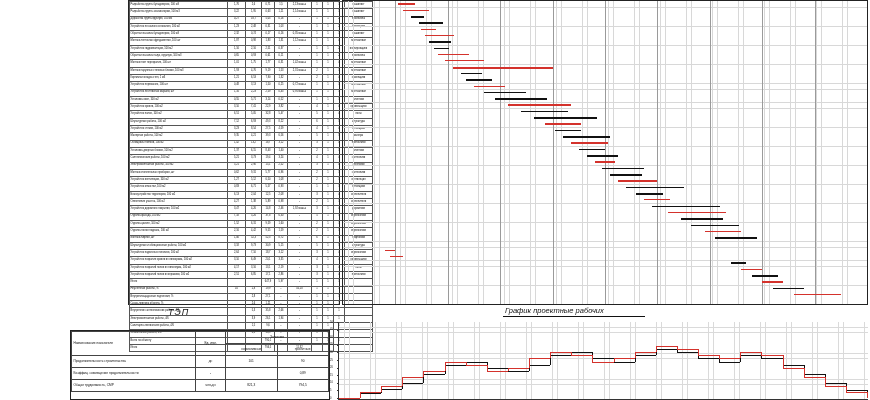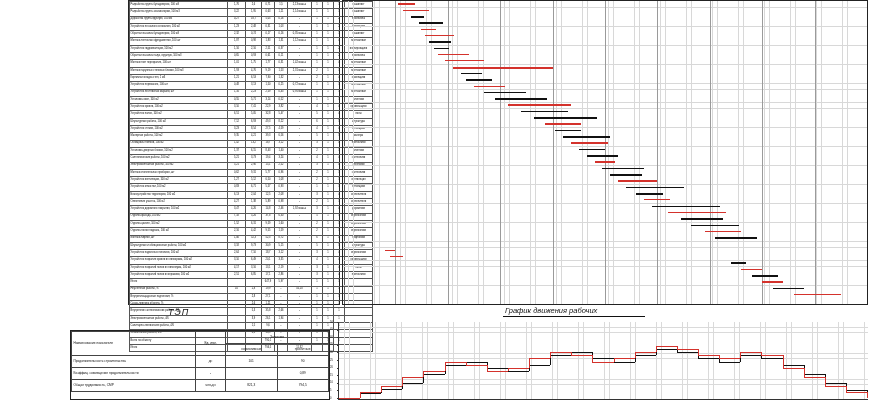--- a/index.html
+++ b/index.html
@@ -697,21 +697,21 @@
       <div class="bar red" style="left: 47.16px; width: 13.1px; top: 255.16px;"></div>
       <div class="bar" style="left: 387.76px; width: 15.72px; top: 261.48px;"></div>
       <div class="bar red" style="left: 398.24px; width: 20.96px; top: 267.8px;"></div>
       <div class="bar" style="left: 408.72px; width: 26.2px; top: 274.12px;"></div>
       <div class="bar red" style="left: 419.2px; width: 20.96px; top: 280.44px;"></div>
       <div class="bar" style="left: 429.68px; width: 31.44px; top: 286.76px;"></div>
       <div class="bar red" style="left: 450.64px; width: 47.16px; top: 293.08px;"></div>
     </div>
 
   <div class="title-tep">ТЭП</div>
-  <div class="title-graph">График движения рабочих</div>
+  <div class="title-graph">График проектные рабочих</div>
   <div class="title-graph-underline"></div>
 
   <div class="tep">
     <table>
       <tbody>
         <tr>
           <td class="nm h" rowspan="2">Наименование показателя</td>
           <td class="un h" rowspan="2">Ед. изм.</td>
           <td class="h" colspan="2">Значения</td>
         </tr>

